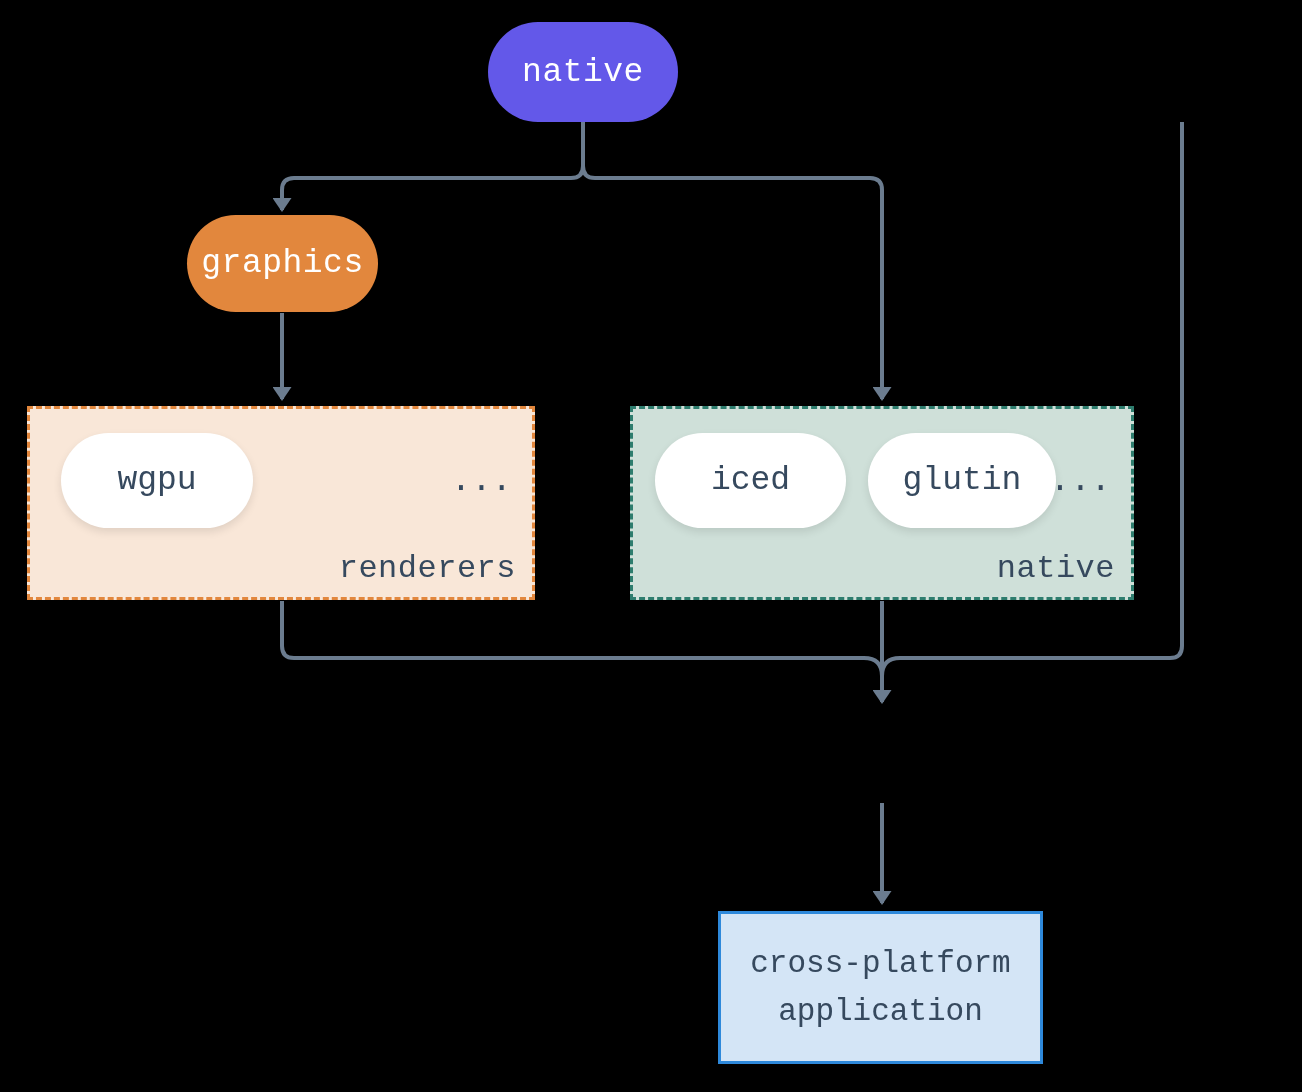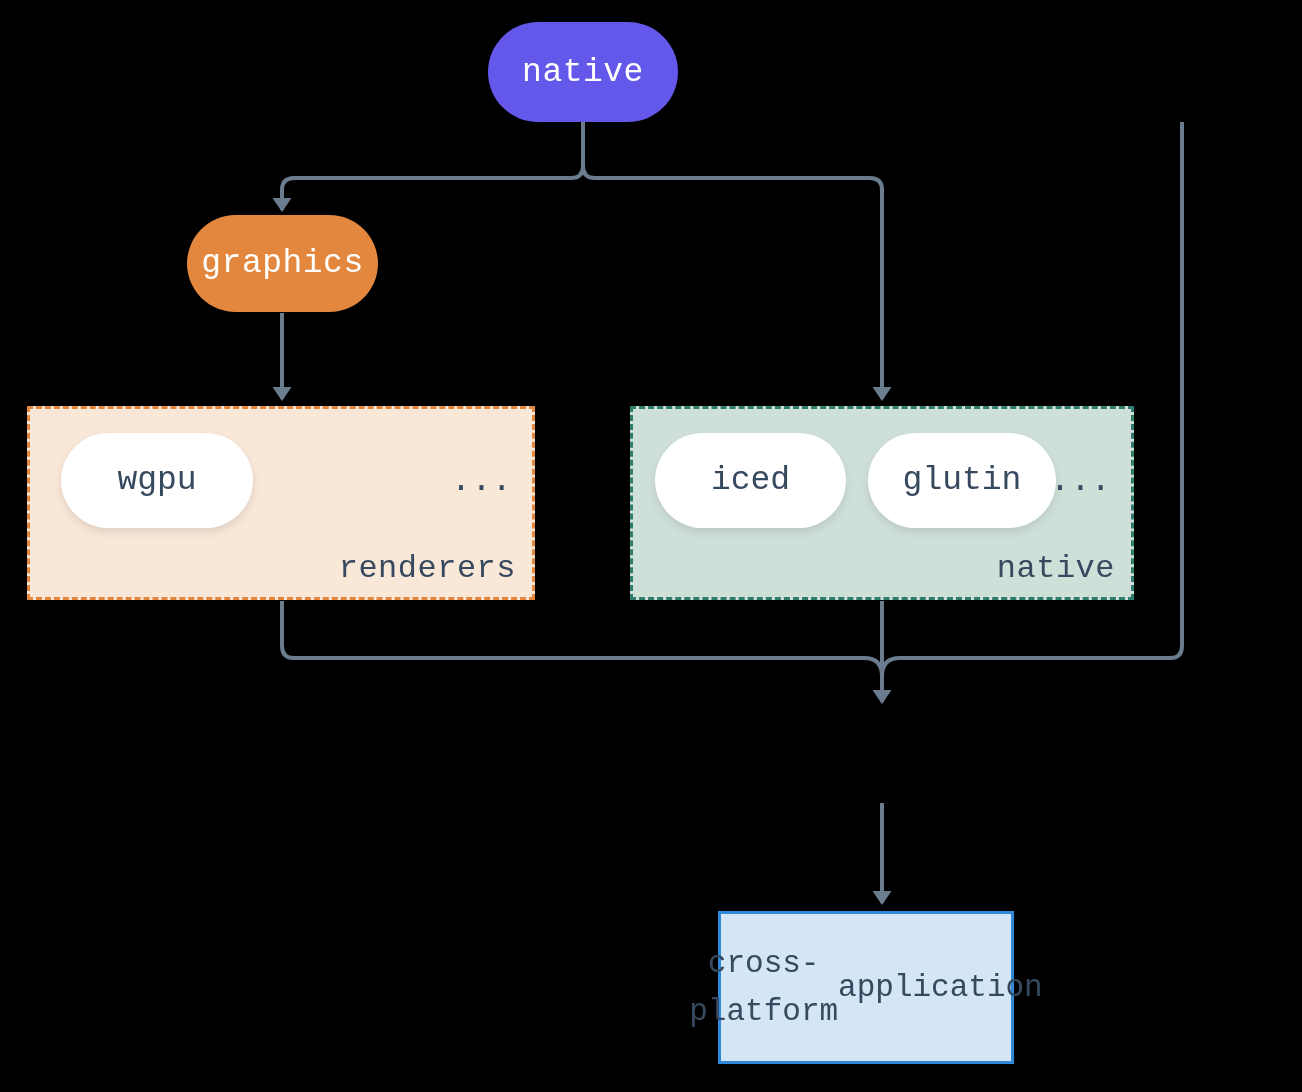--- a/index.html
+++ b/index.html
@@ -79,26 +79,26 @@
     position: absolute;
     right: 16px;
     bottom: 10px;
     color: #36495E;
     font-size: 32px;
     letter-spacing: 0.5px;
   }
 
   .app-box {
     position: absolute;
-    left: 718px; top: 911px; width: 296px; height: 153px;
+    left: 718px; top: 911px; width: 325px; height: 153px;
     box-sizing: border-box;
     background: #D4E5F6;
     border: 3px solid #2E89DB;
     display: flex;
-    flex-direction: row;
+    flex-direction: column;
     align-items: center;
     justify-content: center;
     color: #36495E;
     font-size: 31px;
     line-height: 48px;
     text-align: center;
   }
 </style>
 </head>
 <body>

